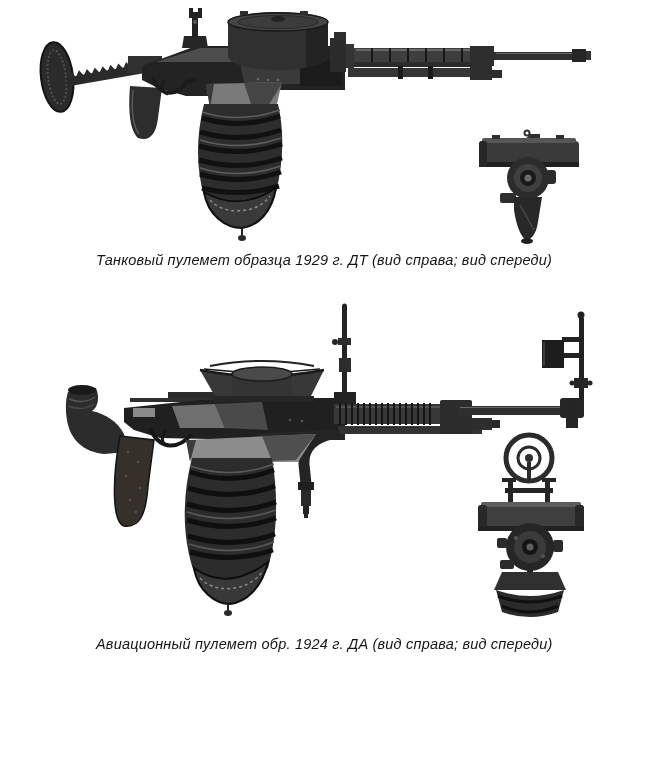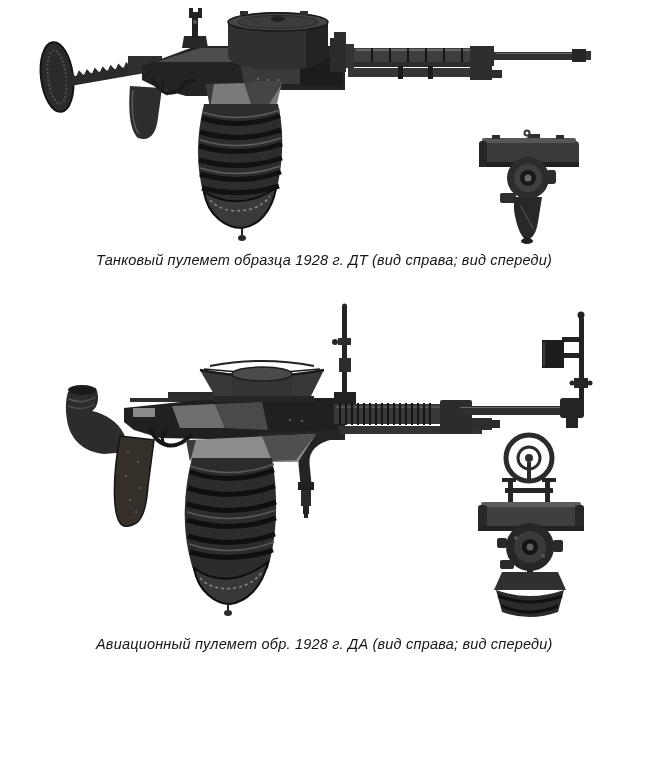--- a/index.html
+++ b/index.html
@@ -155,21 +155,21 @@
         <rect x="500" y="193" width="16" height="10" rx="2" fill="#2e2e2e"></rect>
       </g>
       <g>
         <path d="M514,197 L542,197 L538,222 C536,236 530,240 526,240 C520,236 516,224 514,210 Z" fill="#282828"></path>
         <line x1="520" y1="205" x2="534" y2="230" stroke="#4a4a4a" stroke-width="1.5"></line>
         <ellipse cx="527" cy="241" rx="6" ry="3" fill="#1f1f1f"></ellipse>
       </g>
     </g>
   </svg>
 
-  <div class="caption" id="caption-dt">Танковый пулемет образца 1928 г. ДТ (вид справа; вид спереди)</div>
+  <div class="caption" id="caption-dt">Танковый пулемет образца 1929 г. ДТ (вид справа; вид спереди)</div>
 
   <svg id="art-da" class="art" width="670" height="340" viewBox="0 0 670 340">
 
     <g>
 
       <g>
         <path d="M68,92 L96,88 C100,98 98,107 92,111 C106,114 118,122 124,134 L128,152 L104,154 C84,152 70,140 67,120 C65,108 66,98 68,92 Z" fill="#2c2c2c"></path>
         <ellipse cx="82" cy="90" rx="14" ry="5" fill="#1a1a1a"></ellipse>
         <path d="M69,99 C78,103 88,102 95,97" fill="none" stroke="#555" stroke-width="1.5"></path>
         <path d="M68,106 C78,110 88,109 94,104" fill="none" stroke="#4a4a4a" stroke-width="1.5"></path>
@@ -339,15 +339,15 @@
       </g>
       <g>
         <path d="M502,272 L558,272 L566,290 L494,290 Z" fill="#303030"></path>
         <path d="M496,290 Q530,302 564,290 L558,312 Q530,322 502,312 Z" fill="#2b2b2b"></path>
         <path d="M498,296 Q530,308 562,296" fill="none" stroke="#101010" stroke-width="3"></path>
         <path d="M502,306 Q530,318 558,306" fill="none" stroke="#101010" stroke-width="3"></path>
       </g>
     </g>
   </svg>
 
-  <div class="caption" id="caption-da">Авиационный пулемет обр. 1928 г. ДА (вид справа; вид спереди)</div>
+  <div class="caption" id="caption-da">Авиационный пулемет обр. 1924 г. ДА (вид справа; вид спереди)</div>
 
 </div>
 
 </body></html>

